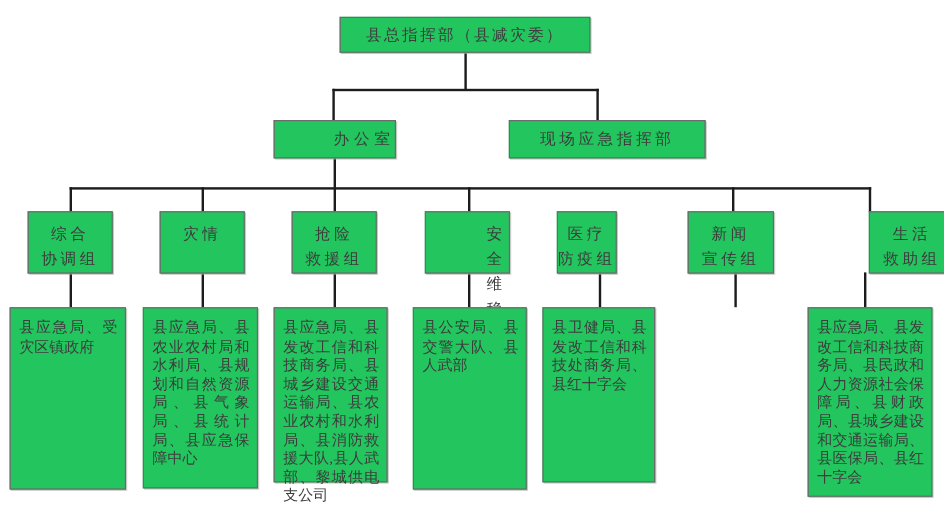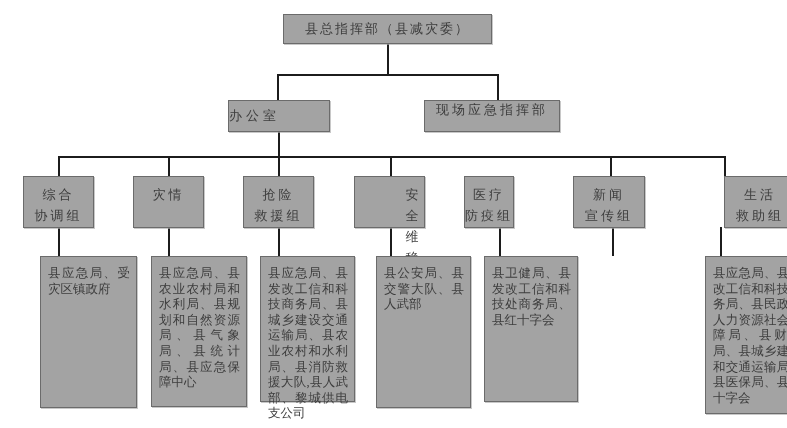--- a/index.html
+++ b/index.html
@@ -6,57 +6,57 @@
   .canvas{
     position:relative;
     width:787px;height:428px;
     background:#ffffff;
     font-family:"Liberation Serif","DejaVu Serif",serif;
     color:#3d3d3d;
     overflow:hidden;
   }
   .box{
     position:absolute;
-    background:#a3a3a3;
+    background:#22c55e;
     border:1px solid #6b6b6b;
     box-shadow:1px 1px 0 rgba(170,170,170,.65);
     box-sizing:border-box;
   }
   .line{position:absolute;background:#1c1c1c;}
   .vline{width:1.5px;}
   .hline{height:1.5px;}
 
   
   .root-box{left:283px;top:14px;width:209px;height:30px;
     display:flex;align-items:center;justify-content:center;
     font-size:13px;letter-spacing:2px;}
 
   
   .office-box{left:228px;top:100px;width:102px;height:32px;
-    display:flex;align-items:center;justify-content:flex-start;
+    display:flex;align-items:center;justify-content:flex-end;
     font-size:13px;letter-spacing:4px;}
-  .field-box{left:424px;top:100px;width:136px;height:32px;
-    display:flex;justify-content:center;
+  .field-box{left:424px;top:100px;width:164px;height:32px;
+    display:flex;align-items:center;justify-content:center;
     font-size:13px;letter-spacing:3px;}
 
   
   .group{top:176px;height:52px;text-align:center;
     font-size:13px;line-height:21px;padding-top:7px;letter-spacing:3px;}
   .g0{left:23px;width:71px;}
   .g1{left:133px;width:71px;}
   .g2{left:243px;width:71px;}
   .g3{left:354px;width:71px;padding-left:48px;}
   .g4{left:464px;width:50px;}
   .g5{left:573px;width:72px;}
   .g6{left:684px;width:72px;margin-left:40px;}
 
   
   .detail{top:256px;font-size:12.5px;line-height:15.6px;
     padding:9px 6px 0 7px;text-align:justify;text-justify:inter-character;
-    overflow:visible;margin-left:32px;}
+    overflow:visible;}
   .d0{left:8px;width:97px;height:152px;}
   .d1{left:119px;width:96px;height:151px;}
   .d2{left:228px;width:95px;height:146px;}
   .d3{left:344px;width:95px;height:152px;}
   .d4{left:452px;width:94px;height:146px;}
   .d5{left:570px;width:88px;height:153px;}
   .d6{left:673px;width:104px;height:158px;}
 
   
   .v-root{left:387px;top:44px;height:31px;}

